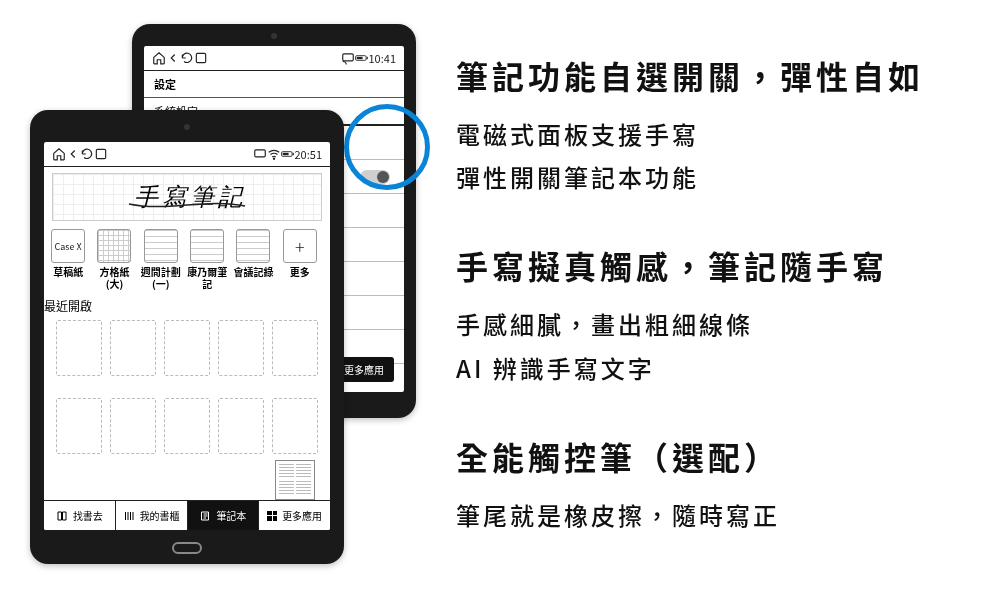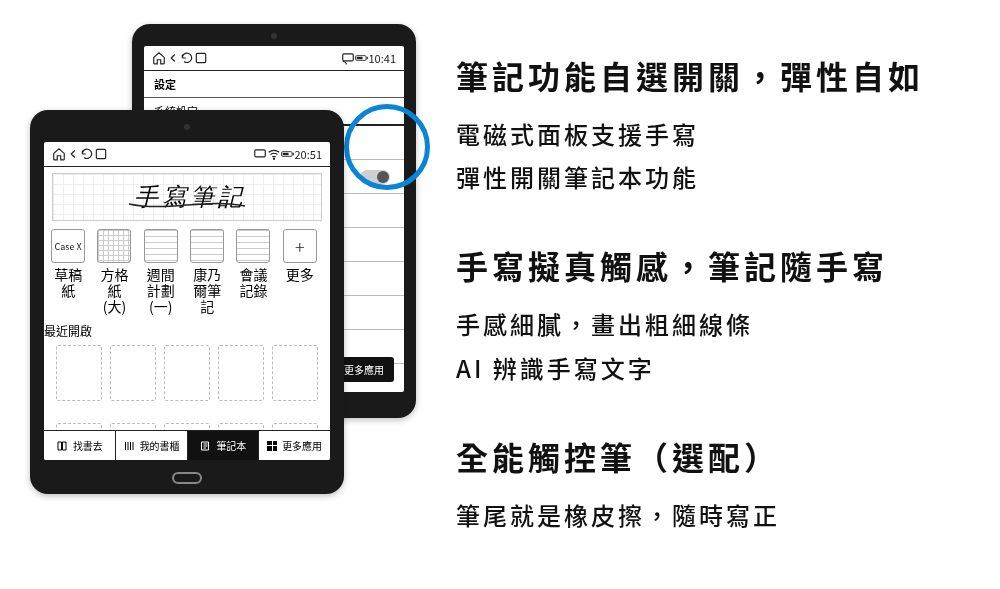--- a/index.html
+++ b/index.html
@@ -57,21 +57,21 @@
     border: 2px solid #888;
     border-radius: 8px;
     left: 50%; transform: translateX(-50%);
   }
   
   .tab-a { left: 132px; top: 24px; width: 284px; height: 394px; }
   .tab-a .camera { top: 9px; }
   .tab-a .screen { left: 12px; right: 12px; top: 22px; bottom: 26px; }
   .tab-a .homebtn { bottom: 7px; width: 24px; height: 10px; }
   
-  .tab-b { left: 30px; top: 110px; width: 314px; height: 384px; z-index: 5; }
+  .tab-b { left: 30px; top: 110px; width: 314px; height: 454px; z-index: 5; }
   .tab-b .camera { top: 14px; }
   .tab-b .screen { left: 14px; right: 14px; top: 32px; bottom: 34px; }
   .tab-b .homebtn { bottom: 10px; }
   
   .statusbar {
     display: flex; align-items: center; gap: 0;
     height: 24px; padding: 4px 8px;
     font-size: 11px; color: #222;
   }
   .statusbar .spacer { flex: 1; }
@@ -135,21 +135,21 @@
     width:34px; height:34px; border:1px solid #999; border-radius:3px; background:#fff;
     display:flex; align-items:center; justify-content:center;
     font-size:9px; color:#222;
   }
   .tmpl .thumb.grid{ background:
     repeating-linear-gradient(#ccc,#ccc 1px,transparent 1px,transparent 5px),
     repeating-linear-gradient(90deg,#ccc,#ccc 1px,transparent 1px,transparent 5px); }
   .tmpl .thumb.lines{ background:
     repeating-linear-gradient(#ccc,#ccc 1px,transparent 1px,transparent 6px); }
   .tmpl .thumb.plus{ font-size:18px; font-weight:300;}
-  .tmpl span{ font-size:14px; text-align:center; line-height:1.15; }
+  .tmpl span{ font-size:10px; text-align:center; line-height:1.15;font-weight:bold; }
   .section-label{ font-size:12px; padding:4px 0; }
   .slots{
     display:flex; gap:8px; padding:2px 12px 0 12px;
   }
   .slot{
     flex:1; height:56px; border:1px dashed #bbb; border-radius:2px;
   }
   .allnotes-row{
     display:flex; justify-content:flex-end; padding:6px 12px 2px 12px;
   }

